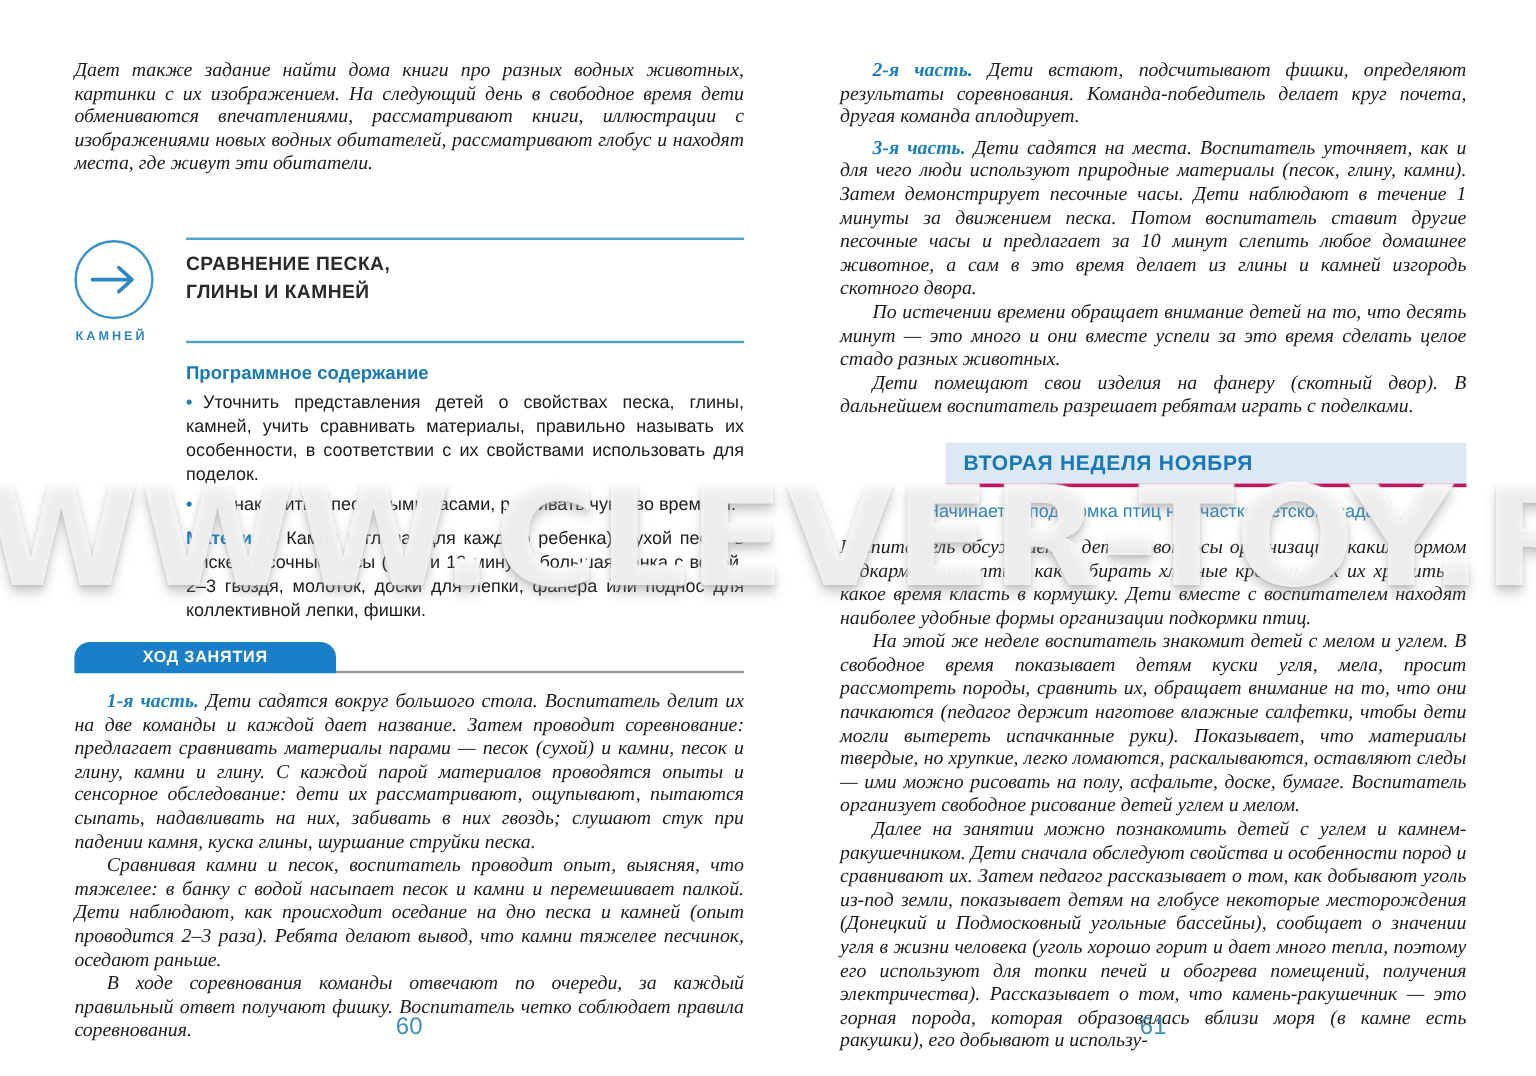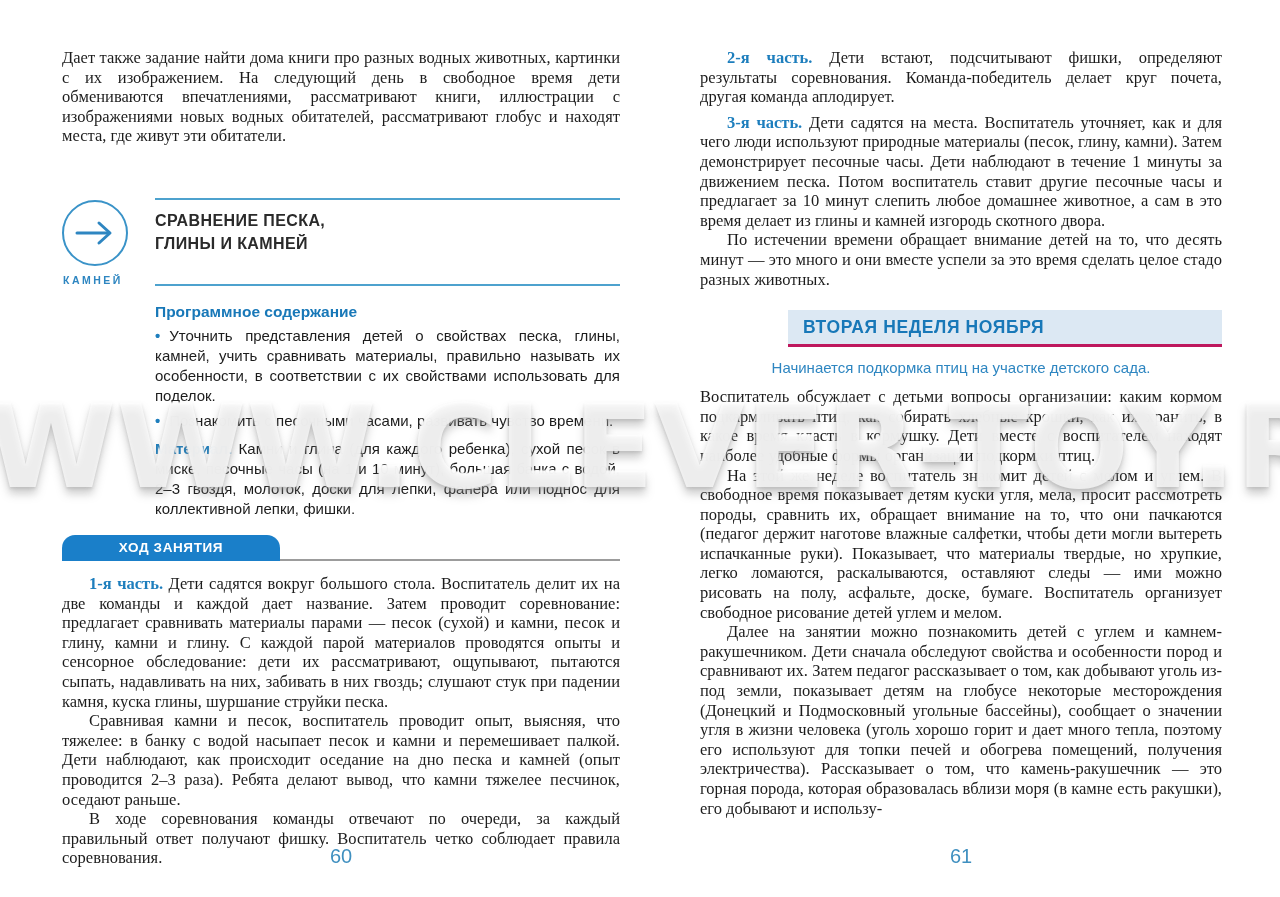--- a/index.html
+++ b/index.html
@@ -6,21 +6,21 @@
   html,body { width:1280px; height:897px; background:#ffffff; overflow:hidden; }
   body { font-family:"Liberation Serif", serif; color:#1c1c1c; position:relative; }
 
   .spread { position:relative; width:1280px; height:897px; background:#ffffff; }
 
   .col { position:absolute; top:48px; }
   .col-left  { left:62px;  width:558px; }
   .col-right { left:700px; width:522px; }
 
   
-  .para { font-size:16.5px; line-height:19.6px; text-align:justify; }
+  .para { font-size:16.5px; line-height:19.6px; text-align:justify;font-style:italic; }
   .indent { text-indent:27px; }
   .lead { color:#1d7ebd; font-weight:bold; }
 
   
   .session-header { display:flex; margin-top:52px; }
   .session-icon-wrap { width:93px; flex:0 0 93px; padding-top:2px; }
   .session-circle { width:66px; height:66px; border:2px solid #3a93c8; border-radius:50%;
                     display:flex; align-items:center; justify-content:center; }
   .session-label { font-family:"Liberation Sans", sans-serif; font-size:10.5px; font-weight:bold;
                    color:#2e86c1; letter-spacing:2.5px; margin-top:8px; margin-left:1px; }
@@ -115,20 +115,21 @@
     <p class="para indent after-badge"><span class="lead">1-я часть.</span><span> Дети садятся вокруг большого стола. Воспитатель делит их на две команды и каждой дает название. Затем проводит соревнование: предлагает сравнивать материалы парами — песок (сухой) и камни, песок и глину, камни и глину. С каждой парой материалов проводятся опыты и сенсорное обследование: дети их рассматривают, ощупывают, пытаются сыпать, надавливать на них, забивать в них гвоздь; слушают стук при падении камня, куска глины, шуршание струйки песка.</span></p>
     <p class="para indent">Сравнивая камни и песок, воспитатель проводит опыт, выясняя, что тяжелее: в банку с водой насыпает песок и камни и перемешивает палкой. Дети наблюдают, как происходит оседание на дно песка и камней (опыт проводится 2–3 раза). Ребята делают вывод, что камни тяжелее песчинок, оседают раньше.</p>
     <p class="para indent">В ходе соревнования команды отвечают по очереди, за каждый правильный ответ получают фишку. Воспитатель четко соблюдает правила соревнования.</p>
   </div>
 
   <div class="col col-right">
 
     <p class="para indent"><span class="lead">2-я часть.</span><span> Дети встают, подсчитывают фишки, определяют результаты соревнования. Команда-победитель делает круг почета, другая команда аплодирует.</span></p>
     <p class="para indent" style="margin-top:6px;"><span class="lead">3-я часть.</span><span> Дети садятся на места. Воспитатель уточняет, как и для чего люди используют природные материалы (песок, глину, камни). Затем демонстрирует песочные часы. Дети наблюдают в течение 1 минуты за движением песка. Потом воспитатель ставит другие песочные часы и предлагает за 10 минут слепить любое домашнее животное, а сам в это время делает из глины и камней изгородь скотного двора.</span></p>
     <p class="para indent">По истечении времени обращает внимание детей на то, что десять минут — это много и они вместе успели за это время сделать целое стадо разных животных.</p>
+    <p class="para indent">Дети помещают свои изделия на фанеру (скотный двор). В дальнейшем воспитатель разрешает ребятам играть с поделками.</p>
 
     <div class="week-banner">ВТОРАЯ НЕДЕЛЯ НОЯБРЯ</div>
     <div class="week-subtitle">Начинается подкормка птиц на участке детского сада.</div>
 
     <p class="para week-body">Воспитатель обсуждает с детьми вопросы организации: каким кормом подкармливать птиц, как собирать хлебные крошки, как их хранить, в какое время класть в кормушку. Дети вместе с воспитателем находят наиболее удобные формы организации подкормки птиц.</p>
     <p class="para indent">На этой же неделе воспитатель знакомит детей с мелом и углем. В свободное время показывает детям куски угля, мела, просит рассмотреть породы, сравнить их, обращает внимание на то, что они пачкаются (педагог держит наготове влажные салфетки, чтобы дети могли вытереть испачканные руки). Показывает, что материалы твердые, но хрупкие, легко ломаются, раскалываются, оставляют следы — ими можно рисовать на полу, асфальте, доске, бумаге. Воспитатель организует свободное рисование детей углем и мелом.</p>
     <p class="para indent">Далее на занятии можно познакомить детей с углем и камнем-ракушечником. Дети сначала обследуют свойства и особенности пород и сравнивают их. Затем педагог рассказывает о том, как добывают уголь из-под земли, показывает детям на глобусе некоторые месторождения (Донецкий и Подмосковный угольные бассейны), сообщает о значении угля в жизни человека (уголь хорошо горит и дает много тепла, поэтому его используют для топки печей и обогрева помещений, получения электричества). Рассказывает о том, что камень-ракушечник — это горная порода, которая образовалась вблизи моря (в камне есть ракушки), его добывают и использу-</p>
   </div>
 
   <div class="page-num page-num-left">60</div>

